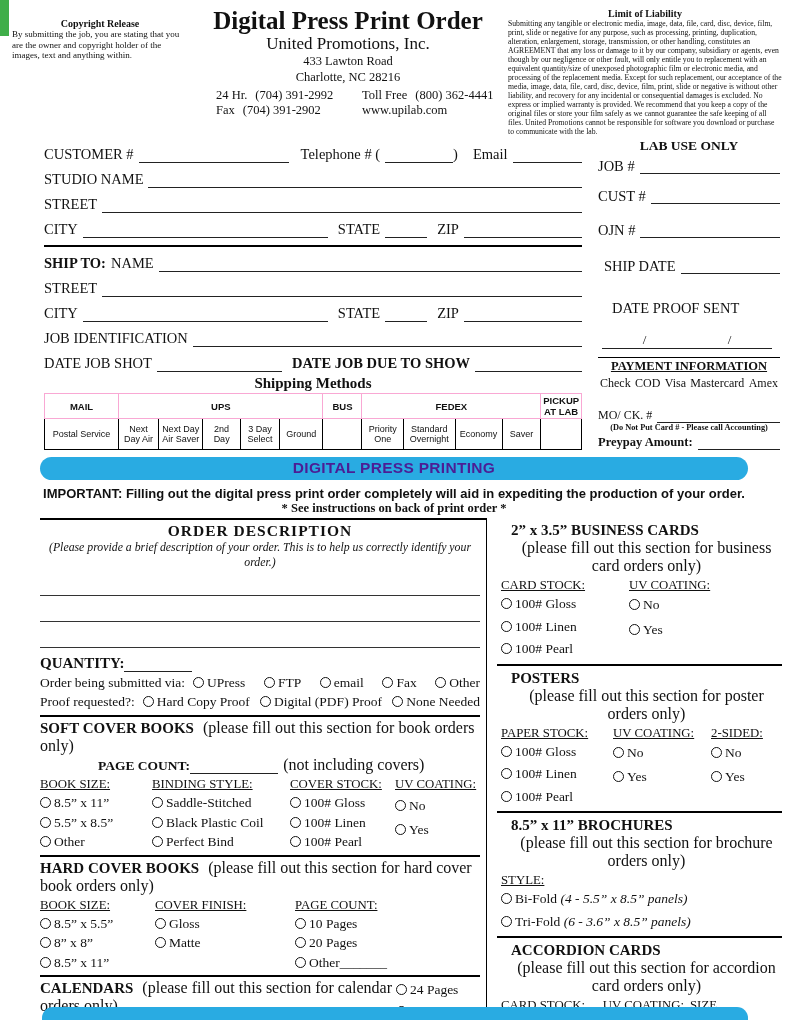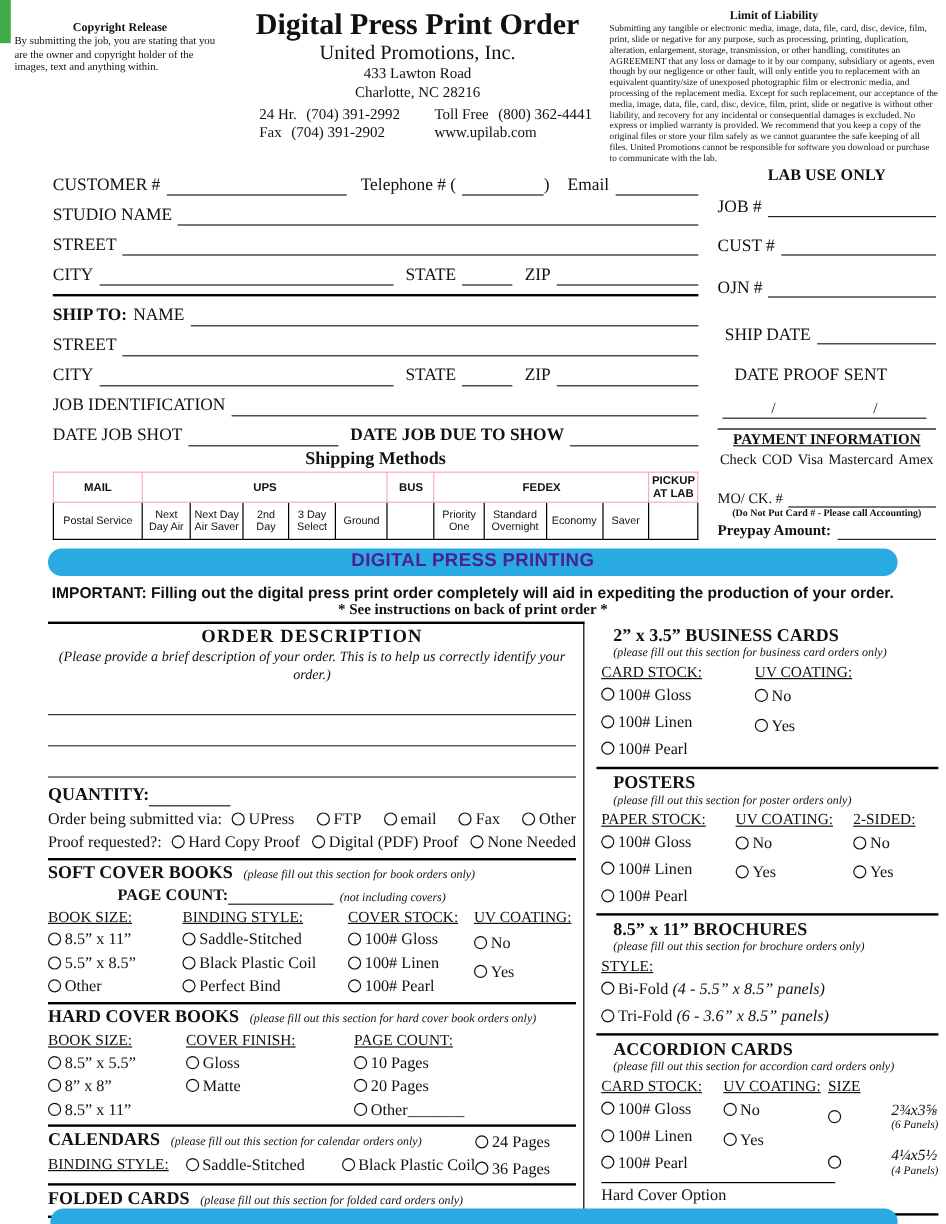--- a/index.html
+++ b/index.html
@@ -30,42 +30,42 @@
   .wline{border-bottom:1.2px solid #222;height:15px;display:inline-block;}
   .fill{flex:1;min-width:10px;}
   .thick{border-bottom:2.5px solid #000;margin-top:7px;}
   .ship-title{text-align:center;font-weight:bold;font-size:15px;margin-top:3px;}
   table.ship{border-collapse:collapse;width:100%;font-family:"Liberation Sans","DejaVu Sans",sans-serif;
              text-align:center;margin-top:1px;}
   table.ship th{border:1px solid #f9a8d4;font-size:9.5px;padding:1px 2px;}
   table.ship td{border:1px solid #000;font-size:9px;height:30px;padding:0 2px;vertical-align:middle;line-height:1.15;}
   
   .lab-title{font-weight:bold;font-size:13.5px;text-align:center;margin:0 0 4px;}
-  .lrow{display:flex;align-items:center;font-size:14.5px;}
+  .lrow{display:flex;align-items:flex-start;font-size:14.5px;}
   .pay{border-top:1.5px solid #000;margin-top:8px;padding-top:1px;}
   .pay-title{font-weight:bold;font-size:12.5px;text-align:center;text-decoration:underline;}
   .pay-methods{display:flex;justify-content:space-between;font-size:12px;margin-top:2px;padding:0 2px;}
   .pay-mo{display:flex;align-items:flex-end;font-size:12px;margin-top:16px;}
   .pay-note{font-size:8.3px;font-weight:bold;text-align:center;}
   .pay-prepay{display:flex;align-items:flex-end;font-size:12.5px;font-weight:bold;margin-top:2px;}
   
   .banner{margin:7px 40px 0;background:#29abe2;color:#4c1d95;text-align:center;border-radius:12px;
           font-family:"Liberation Sans","DejaVu Sans",sans-serif;font-weight:bold;font-size:15.5px;
           padding:2px 0 3px;letter-spacing:.3px;}
   .important{font-family:"Liberation Sans","DejaVu Sans",sans-serif;font-weight:bold;font-size:13px;
              text-align:center;margin-top:6px;}
   .seeback{font-weight:bold;font-size:12.5px;text-align:center;margin:0 0 2px;}
   
   .body{display:flex;margin:2px 6px 0 40px;align-items:stretch;}
   .bl{width:440px;border-top:2px solid #000;border-right:1.5px solid #000;padding-right:6px;}
   .br{flex:1;padding-left:10px;min-width:0;}
   .sec{border-bottom:2px solid #000;padding:2px 0 5px;}
   .secr{border-bottom:2px solid #000;padding:4px 0 7px 4px;}
   .sec-title{font-weight:bold;font-size:15px;}
-  .sec-note{font-style:italic;font-size:10px;margin-left:5px;}
+  .sec-note{font-size:16px;margin-left:5px;text-align:center;}
   .secr .sec-title{margin-left:10px;}
   .secr .noteblock{display:block;margin-left:10px;}
   .od-title{text-align:center;font-weight:bold;font-size:15.5px;letter-spacing:1px;}
   .od-sub{text-align:center;font-style:italic;font-size:11.8px;}
   .od-line{border-bottom:1.2px solid #333;height:25px;}
   .q-row{display:flex;align-items:flex-end;font-size:15px;font-weight:bold;margin-top:7px;}
   .via-row{display:flex;align-items:center;font-size:13.5px;margin-top:3px;}
   .via-row .lead{margin-right:8px;white-space:nowrap;}
   .opts{display:flex;flex-direction:column;gap:4px;margin-top:3px;font-size:13.5px;}
   .opts-row{flex-direction:row;flex:1;justify-content:space-between;margin-top:0;}

